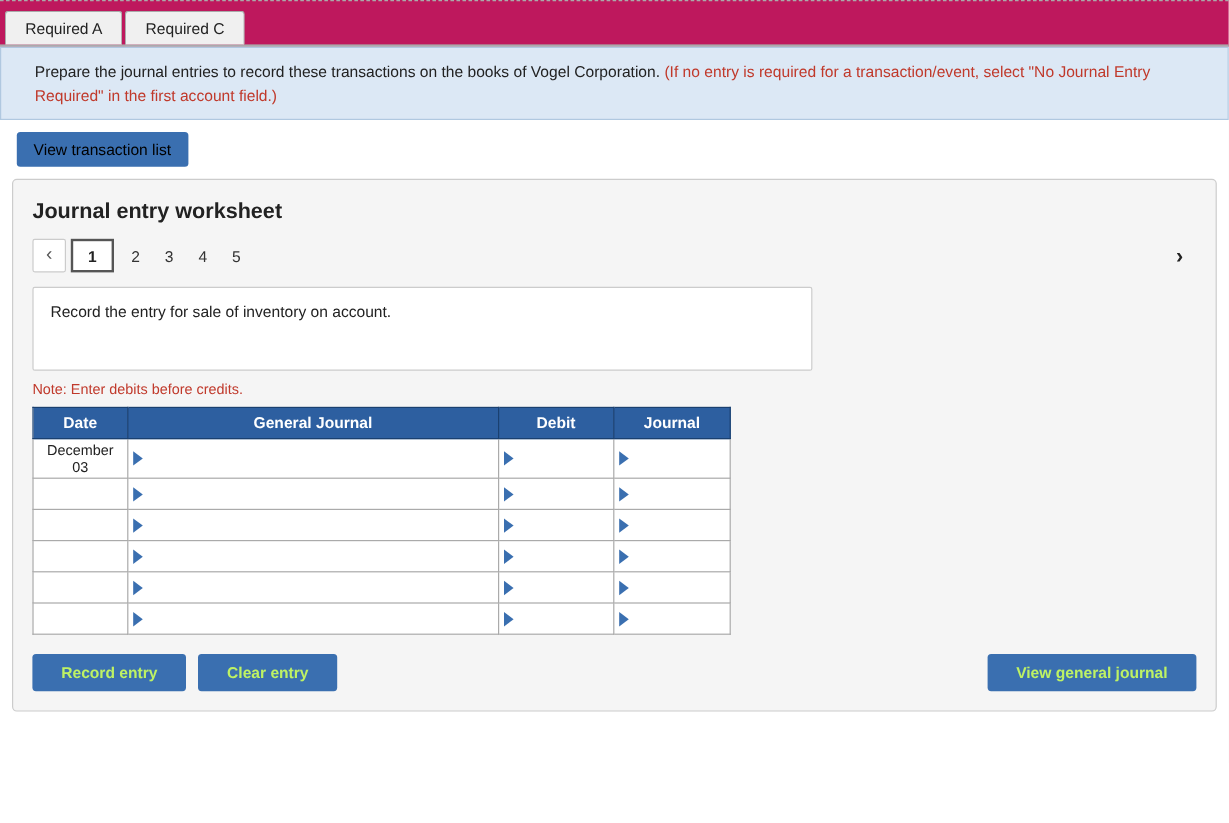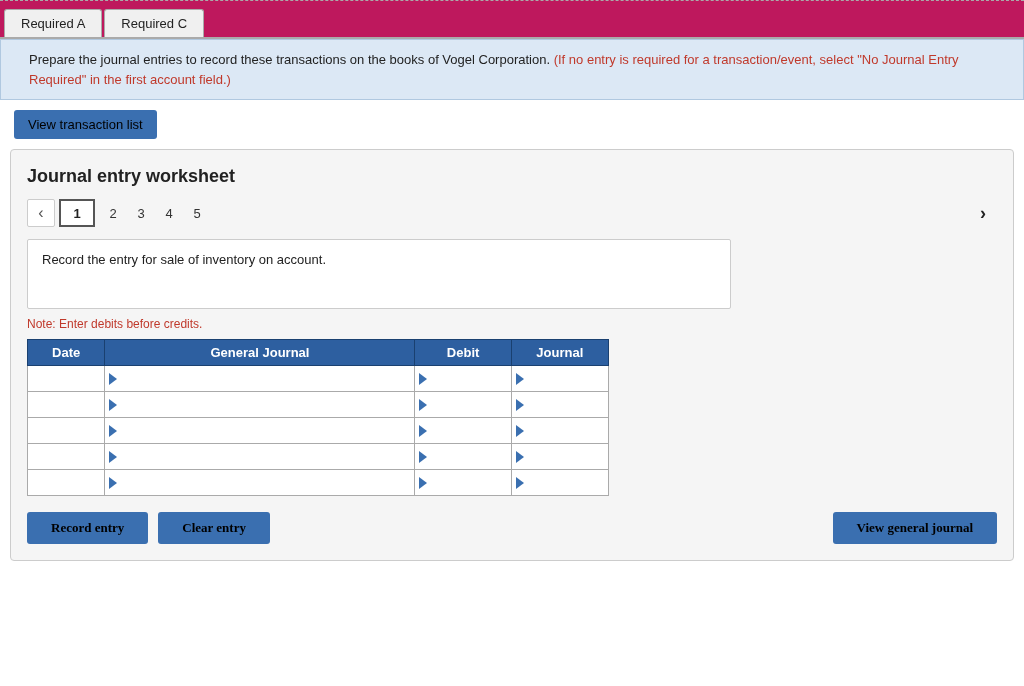--- a/index.html
+++ b/index.html
@@ -143,21 +143,21 @@
     
     .entry-description {
       background: #fff;
       border: 1px solid #ccc;
       padding: 12px 14px;
       margin-bottom: 8px;
       min-height: 70px;
       font-size: 13px;
       color: #222;
       border-radius: 2px;
-      width: 704px;
+      width: 650px;
     }
 
     
     .note-text {
       color: #c0392b;
       font-size: 12px;
       margin-bottom: 8px;
     }
 
     
@@ -228,27 +228,26 @@
 
     
     .bottom-buttons {
       display: flex;
       gap: 10px;
       margin-top: 4px;
     }
     .action-btn {
       padding: 8px 24px;
       background: #3a6fb0;
-      color: #000000;
+      color: #bef264;
       border: none;
       border-radius: 3px;
       cursor: pointer;
       font-size: 13px;
       font-weight: bold;
-      font-family: Liberation Serif, serif;
     }
     .action-btn.right {
       margin-left: auto;
     }
   </style>
 </head>
 <body>
 
 
 
@@ -289,20 +288,39 @@
     <thead>
       <tr>
         <th>Date</th>
         <th>General Journal</th>
         <th>Debit</th>
         <th>Journal</th>
       </tr>
     </thead>
     <tbody>
       <tr>
+        <td>December<br>03</td>
+        <td>
+          <div class="cell-with-arrow">
+            <span class="blue-triangle"></span>
+            <span></span>
+          </div>
+        </td>
+        <td>
+          <div class="cell-with-arrow">
+            <span class="blue-triangle"></span>
+          </div>
+        </td>
+        <td>
+          <div class="cell-with-arrow">
+            <span class="blue-triangle"></span>
+          </div>
+        </td>
+      </tr>
+      <tr>
         <td></td>
         <td>
           <div class="cell-with-arrow">
             <span class="blue-triangle"></span>
           </div>
         </td>
         <td>
           <div class="cell-with-arrow">
             <span class="blue-triangle"></span>
           </div>

